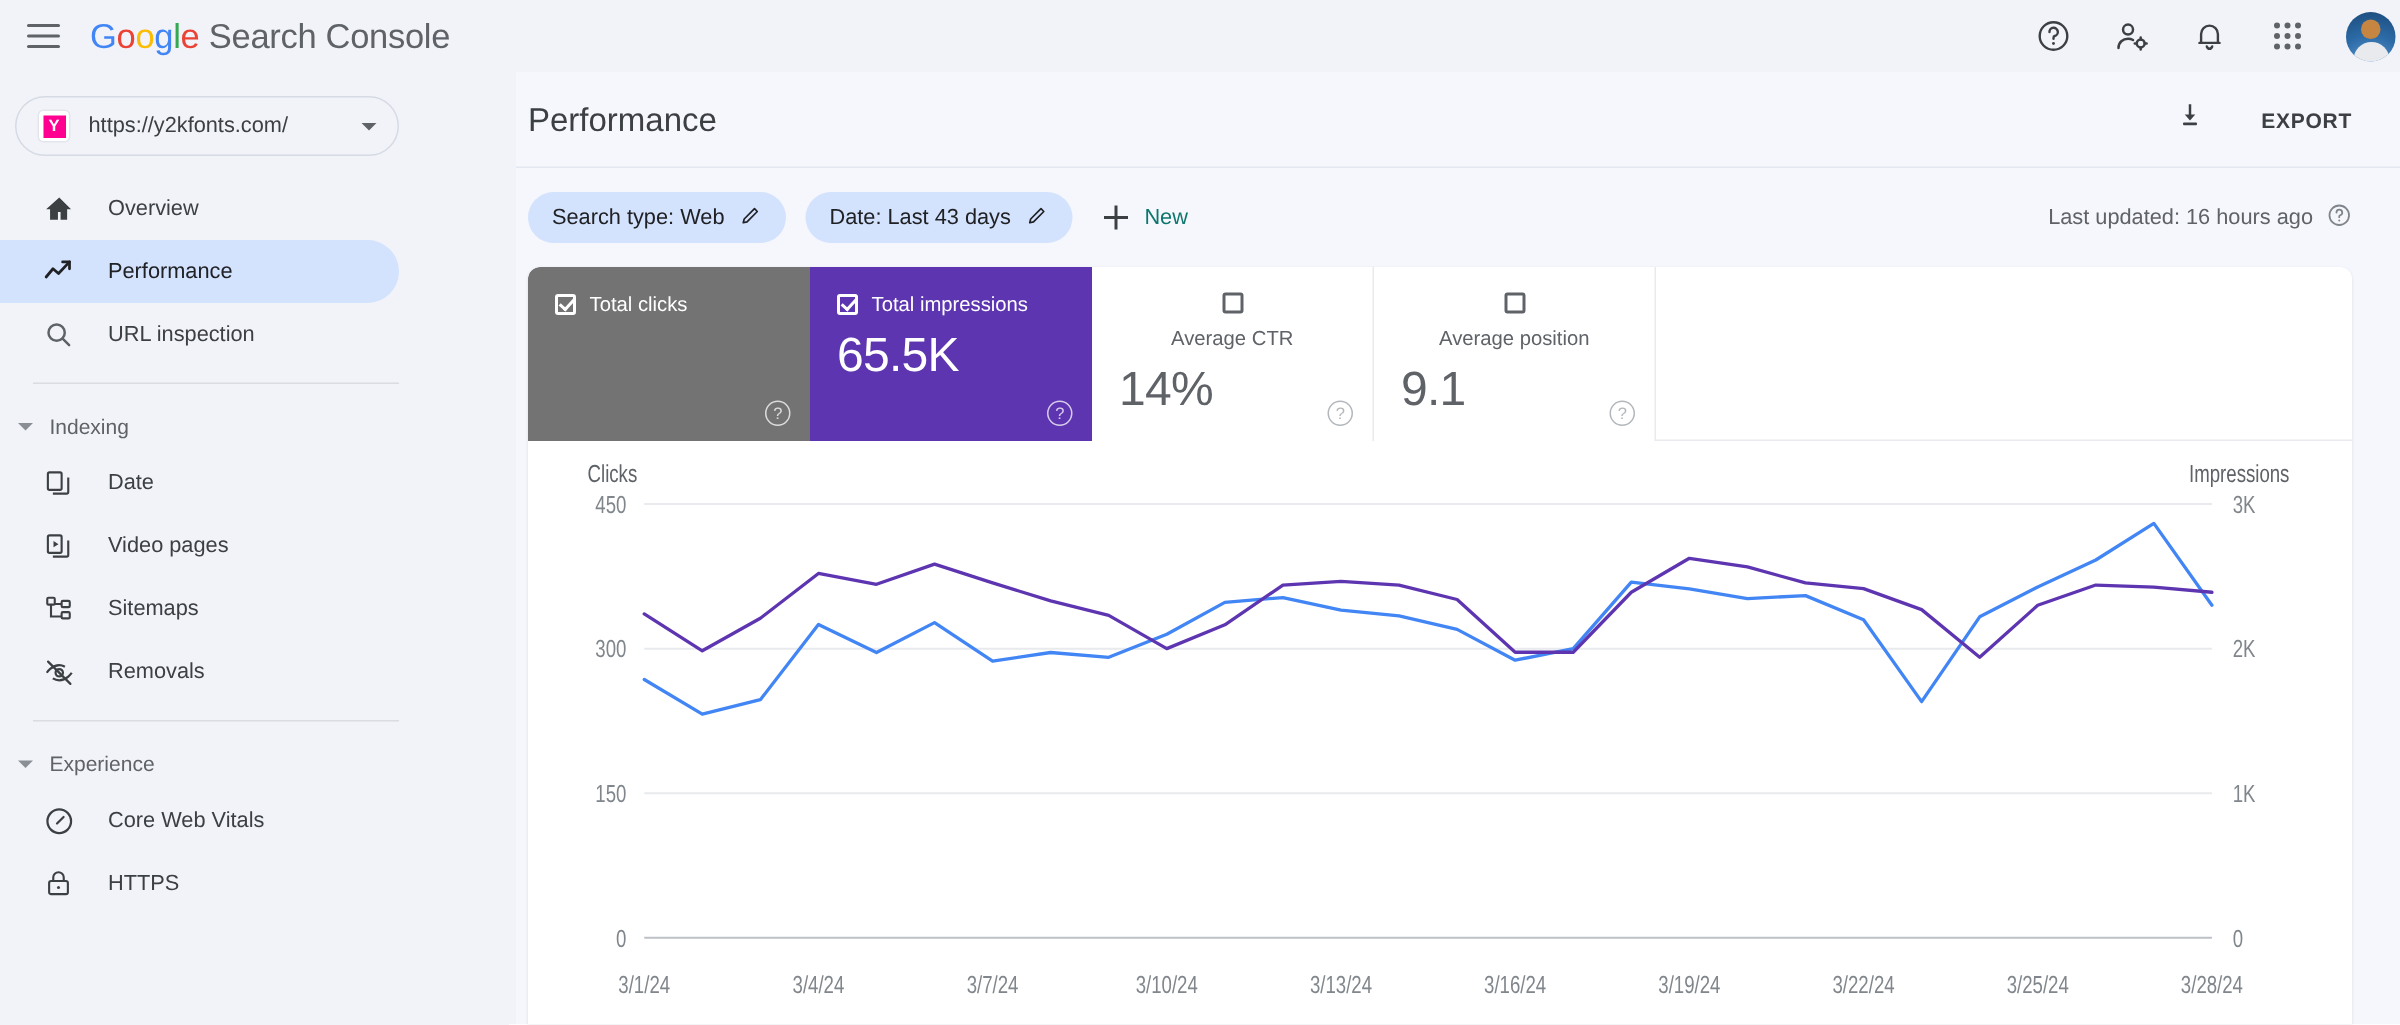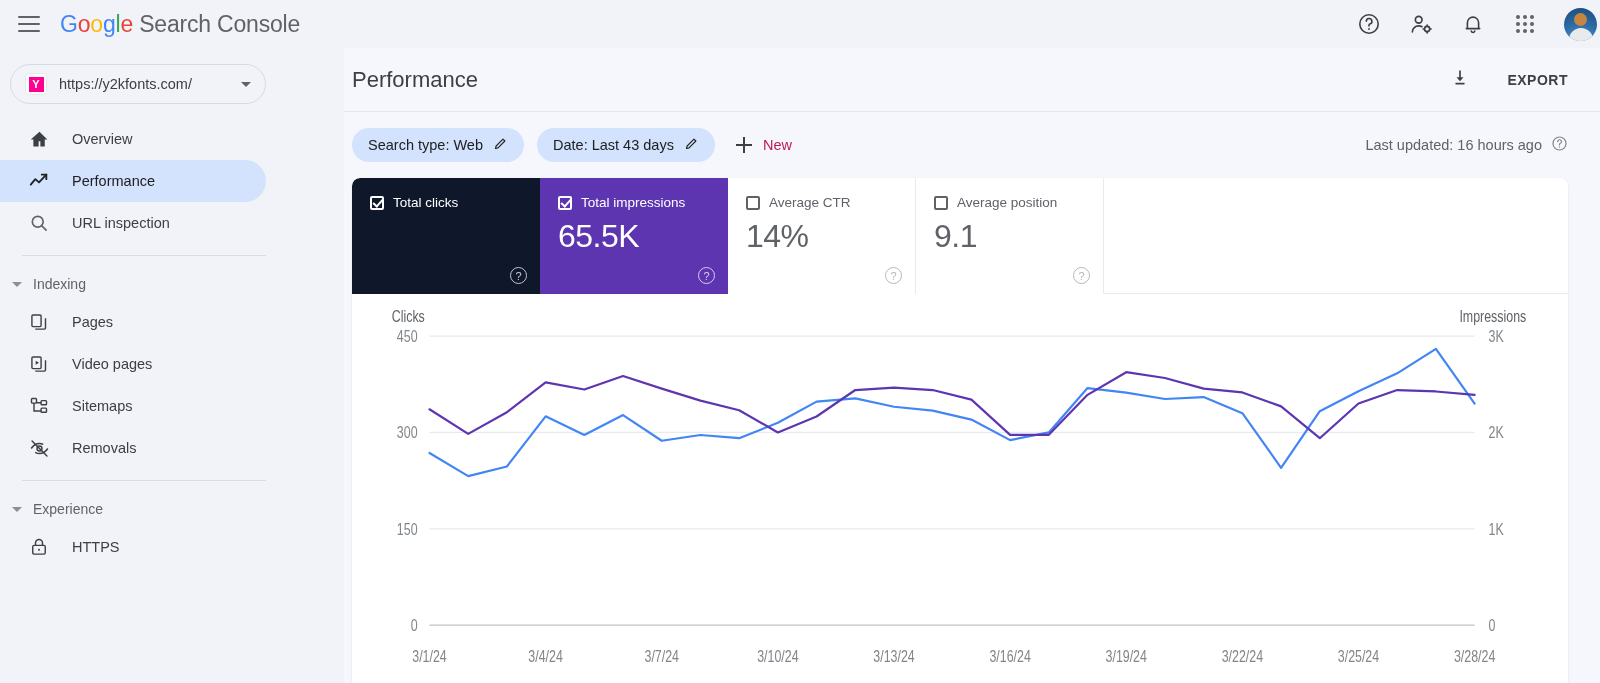--- a/index.html
+++ b/index.html
@@ -115,46 +115,46 @@
 
   .filterbar {
     height: 66px; min-height: 66px; display: flex; align-items: center; padding: 0 32px 0 8px;
   }
   .chip {
     height: 34px; border-radius: 17px; background: #d3e2fd; color: #202124;
     display: flex; align-items: center; gap: 10px; padding: 0 16px; margin-right: 13px;
     font-size: 14.5px; cursor: pointer;
   }
   .newbtn { display: flex; align-items: center; gap: 11px; margin-left: 8px; cursor: pointer;
-    font-size: 14.5px; color: #be185d; }
+    font-size: 14.5px; color: #0f766e; }
   .plus { position: relative; width: 16px; height: 16px; }
   .plus::before, .plus::after { content: ""; position: absolute; background: #3c4043; }
   .plus::before { left: 0; top: 7px; width: 16px; height: 2px; }
   .plus::after  { top: 0; left: 7px; height: 16px; width: 2px; }
   .lastupd { margin-left: auto; display: flex; align-items: center; gap: 9px;
     color: #5f6368; font-size: 14.5px; }
 
   
   .panel {
     margin: 0 32px 0 8px; background: #ffffff;
     border-radius: 8px 8px 0 0; flex: 1; display: flex; flex-direction: column;
     overflow: hidden; box-shadow: 0 1px 2px rgba(60,64,67,.15);
   }
   .metrics { display: flex; height: 116px; min-height: 116px; }
   .metric {
     width: 188px; padding: 17px 18px 0 18px; position: relative; cursor: pointer;
     border-right: 1px solid #e8eaed;
   }
-  .metric.sel-blue { background: #0f172a; border-right: none; }
+  .metric.sel-blue { background: #737373; border-right: none; }
   .metric.sel-purple { background: #5e35b1; border-right: none; }
   .metric.sel-blue, .metric.sel-purple { color: #fff; }
   .metric:first-child { border-radius: 8px 0 0 0; }
   .metric .mlabel { display: flex; align-items: center; gap: 9px; font-size: 13.5px; }
   .metric .mlabel span { white-space: nowrap; }
-  .metric.plain .mlabel { color: #5f6368; }
+  .metric.plain .mlabel { color: #5f6368; flex-direction: column; }
   .cbox { width: 14px; height: 14px; border: 2px solid #5f6368; border-radius: 2px; flex-shrink: 0; }
   .metric.sel-blue .cbox, .metric.sel-purple .cbox {
     border-color: #ffffff; background: transparent; position: relative;
   }
   .metric.sel-blue .cbox::after, .metric.sel-purple .cbox::after {
     content: ""; position: absolute; left: 2.5px; top: -0.5px; width: 4px; height: 8px;
     border: solid #ffffff; border-width: 0 2px 2px 0; transform: rotate(42deg);
   }
   .metric .mval { font-size: 32px; font-weight: 400; margin-top: 8px; letter-spacing: -0.5px; }
   .metric.plain .mval { color: #5f6368; }
@@ -269,21 +269,21 @@
       <span class="tri"></span>
       <span>Indexing</span>
     </div>
     <div class="navitem">
       <span class="nicon">
         <svg width="20" height="20" viewBox="0 0 24 24" fill="none" stroke="#3c4043" stroke-width="1.7">
           <rect x="3.5" y="3.5" width="11" height="14" rx="1.3"></rect>
             <path d="M7.5 20.5h11a1.3 1.3 0 0 0 1.3-1.3V7.5"></path>
         </svg>
       </span>
-      <span>Pages</span>
+      <span>Date</span>
     </div>
     <div class="navitem">
       <span class="nicon">
         <svg width="20" height="20" viewBox="0 0 24 24" fill="none" stroke="#3c4043" stroke-width="1.7">
           <rect x="3.5" y="3.5" width="11" height="14" rx="1.3"></rect>
             <path d="M7.5 20.5h11a1.3 1.3 0 0 0 1.3-1.3V7.5"></path>
           <polygon points="8,8 12,10.5 8,13" fill="#3c4043" stroke="none"></polygon>
         </svg>
       </span>
       <span>Video pages</span>
@@ -308,20 +308,29 @@
         </svg>
       </span>
       <span>Removals</span>
     </div>
 
     <div class="divider"></div>
 
     <div class="section-head">
       <span class="tri"></span>
       <span>Experience</span>
+    </div>
+    <div class="navitem">
+      <span class="nicon">
+        <svg width="21" height="21" viewBox="0 0 24 24" fill="none" stroke="#3c4043" stroke-width="1.7">
+          <circle cx="12" cy="12" r="9"></circle>
+            <line x1="15.3" y1="8.7" x2="10.3" y2="13.7" stroke-linecap="round"></line>
+        </svg>
+      </span>
+      <span>Core Web Vitals</span>
     </div>
     <div class="navitem">
       <span class="nicon">
         <svg width="20" height="20" viewBox="0 0 24 24" fill="none" stroke="#3c4043" stroke-width="1.7">
           <rect x="4.5" y="10" width="15" height="10.5" rx="1.6"></rect>
           <path d="M7.8 10V7.2a4.2 4.2 0 0 1 8.4 0V10"></path>
           <circle cx="12" cy="15.2" r="1.2" fill="#3c4043" stroke="none"></circle>
         </svg>
       </span>
       <span>HTTPS</span>

